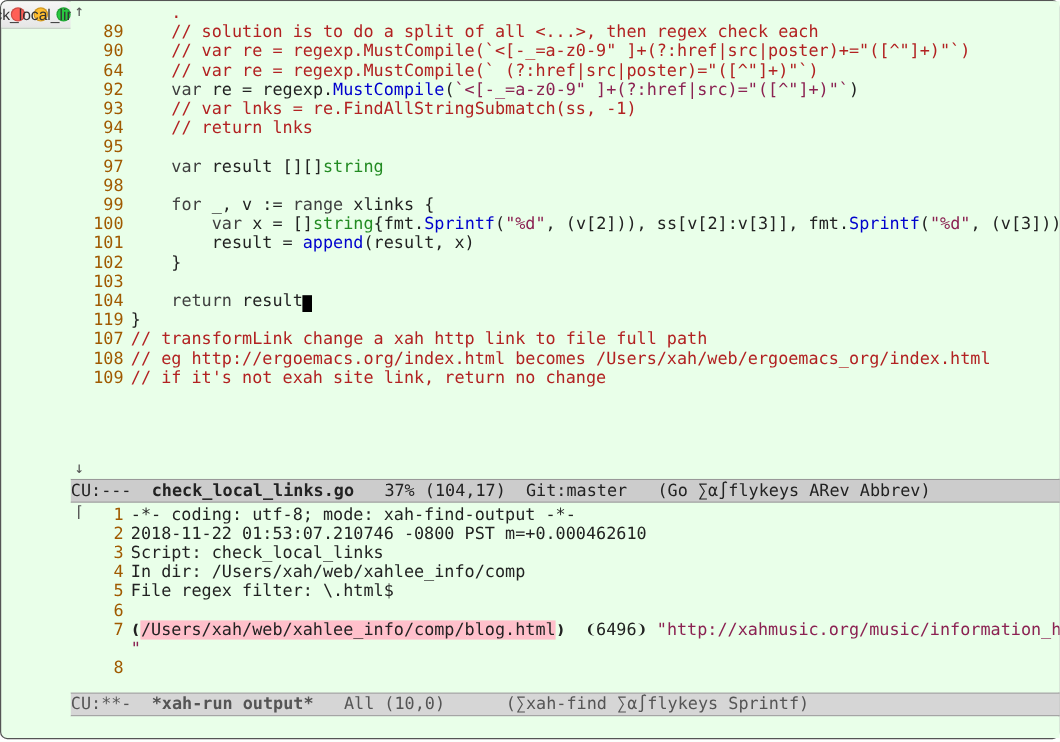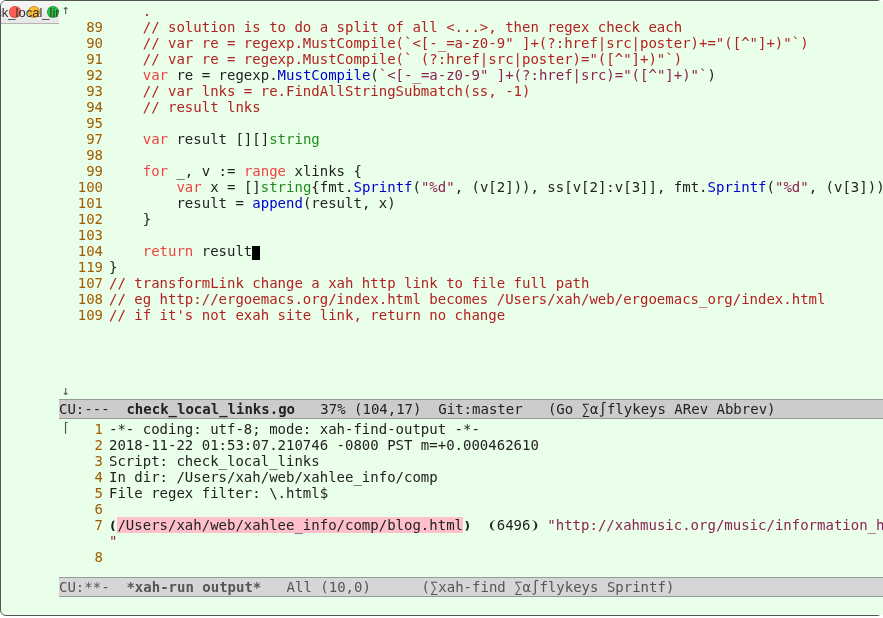--- a/index.html
+++ b/index.html
@@ -99,21 +99,21 @@
     color: #a05a00;
     padding-right: 6px;
     flex-shrink: 0;
     user-select: none;
   }
   .code {
     flex: 1;
     color: #222;
   }
   .c-comment { color: #b22222; }
-  .c-keyword { color: #ef4444; }
+  .c-keyword { color: #404040; }
   .c-type    { color: #228b22; }
   .c-string  { color: #8b2252; }
   .c-func    { color: #0000cd; }
   .modeline {
     height: 18px;
     line-height: 18px;
     background: #cccccc;
     color: #222;
     font-size: 14px;
     white-space: pre;
@@ -172,24 +172,24 @@
   <div class="buffers">
 
     <div class="code-area top-area">
       <div class="ov-indicator" style="top:2px;">↑</div>
       <div class="ov-indicator" style="bottom:2px;">↓</div>
       <div class="scrollbar sb1"></div>
       <div class="scroll-inner" id="top-lines">
           <div class="line"><div class="gutter"></div><div class="code">    <span class="c-comment">.</span></div></div>
           <div class="line"><div class="gutter">89</div><div class="code">    <span class="c-comment">// solution is to do a split of all &lt;...&gt;, then regex check each</span></div></div>
           <div class="line"><div class="gutter">90</div><div class="code">    <span class="c-comment">// var re = regexp.MustCompile(`&lt;[-_=a-z0-9" ]+(?:href|src|poster)+="([^"]+)"`)</span></div></div>
-          <div class="line"><div class="gutter">91</div><div class="code">    <span class="c-comment">// var re = regexp.MustCompile(` (?:href|src|poster)="([^"]+)"`)</span></div></div>
+          <div class="line"><div class="gutter">64</div><div class="code">    <span class="c-comment">// var re = regexp.MustCompile(` (?:href|src|poster)="([^"]+)"`)</span></div></div>
           <div class="line"><div class="gutter">92</div><div class="code">    <span class="c-keyword">var</span> re = regexp.<span class="c-func">MustCompile</span>(<span class="c-string">`&lt;[-_=a-z0-9" ]+(?:href|src)="([^"]+)"`</span>)</div></div>
           <div class="line"><div class="gutter">93</div><div class="code">    <span class="c-comment">// var lnks = re.FindAllStringSubmatch(ss, -1)</span></div></div>
-          <div class="line"><div class="gutter">94</div><div class="code">    <span class="c-comment">// result lnks</span></div></div>
+          <div class="line"><div class="gutter">94</div><div class="code">    <span class="c-comment">// return lnks</span></div></div>
           <div class="line"><div class="gutter">95</div><div class="code"></div></div>
           <div class="line"><div class="gutter">97</div><div class="code">    <span class="c-keyword">var</span> result [][]<span class="c-type">string</span></div></div>
           <div class="line"><div class="gutter">98</div><div class="code"></div></div>
           <div class="line"><div class="gutter">99</div><div class="code">    <span class="c-keyword">for</span> _, v := <span class="c-keyword">range</span> xlinks {</div></div>
           <div class="line"><div class="gutter">100</div><div class="code">        <span class="c-keyword">var</span> x = []<span class="c-type">string</span>{fmt.<span class="c-func">Sprintf</span>(<span class="c-string">"%d"</span>, (v[2])), ss[v[2]:v[3]], fmt.<span class="c-func">Sprintf</span>(<span class="c-string">"%d"</span>, (v[3]))}</div></div>
           <div class="line"><div class="gutter">101</div><div class="code">        result = <span class="c-func">append</span>(result, x)</div></div>
           <div class="line"><div class="gutter">102</div><div class="code">    }</div></div>
           <div class="line"><div class="gutter">103</div><div class="code"></div></div>
           <div class="line"><div class="gutter">104</div><div class="code">    <span class="c-keyword">return</span> result<span class="cursor-block"></span></div></div>
           <div class="line"><div class="gutter">119</div><div class="code">}</div></div>

